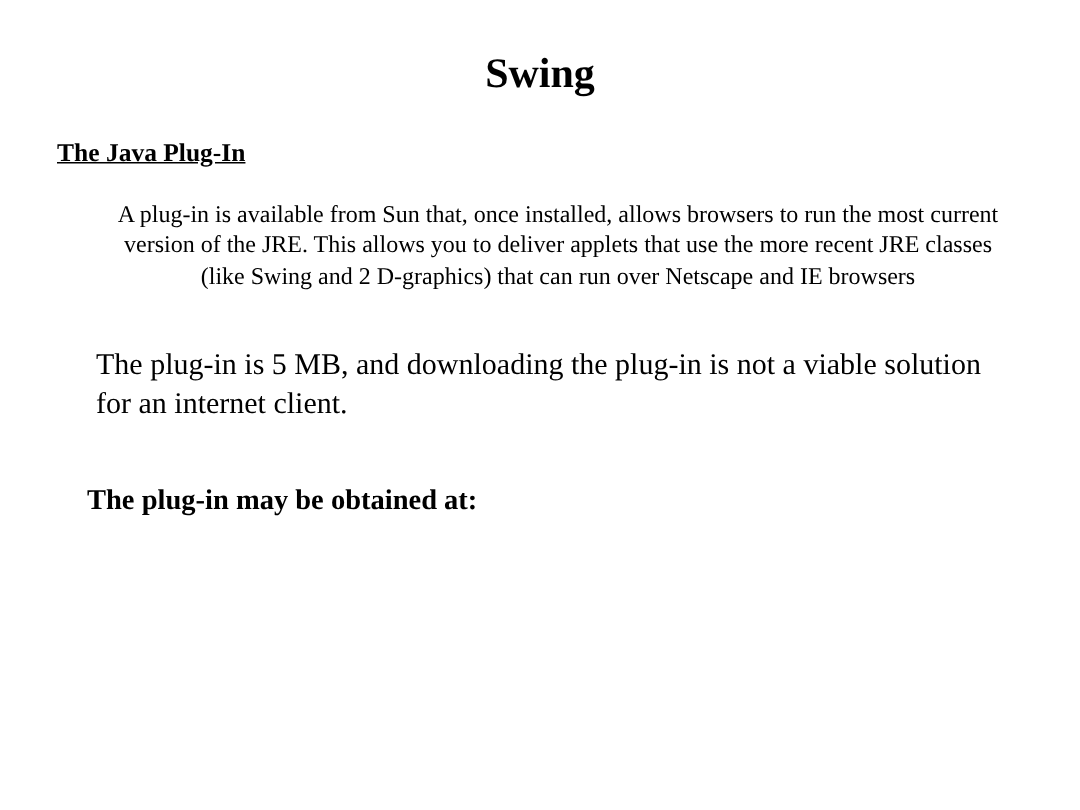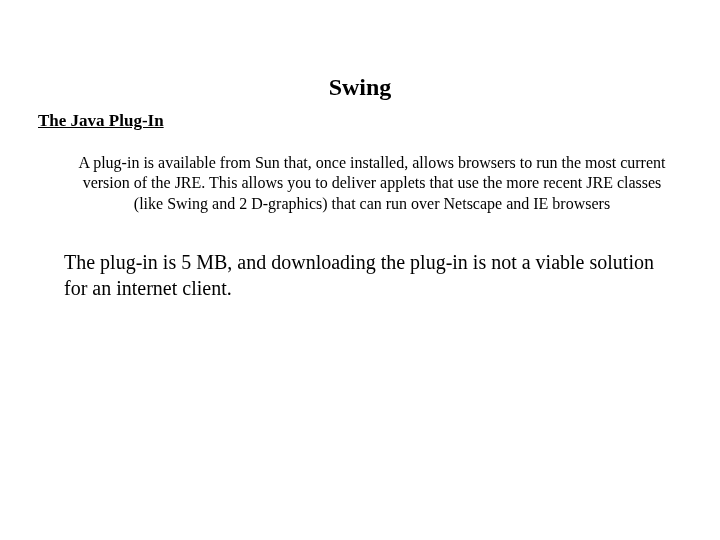--- a/index.html
+++ b/index.html
@@ -15,32 +15,31 @@
       color: #000000;
       padding: 0;
     }
     .slide {
       width: 100%;
       height: 100%;
       position: relative;
     }
     .title {
       text-align: center;
-      font-size: 24px;
+      font-size: 28px;
       font-weight: bold;
       padding-top: 34px;
       padding-bottom: 6px;
-      margin-top: 40px;
     }
     .section-heading {
       font-size: 17px;
       font-weight: bold;
       text-decoration: underline;
       margin-left: 38px;
-      margin-top: 4px;
+      margin-top: 20px;
     }
     .body-paragraph {
       font-size: 16px;
       margin-left: 74px;
       margin-right: 50px;
       margin-top: 22px;
       line-height: 1.28;
       text-align: center;
     }
     .callout {
@@ -70,13 +69,14 @@
     }
   </style>
 </head>
 <body>
 
 <div class="slide">
   <div class="title">Swing</div>
   <div class="section-heading">The Java Plug-In</div>
   <div class="body-paragraph">A plug-in is available from Sun that, once installed, allows browsers to run the most current version of the JRE.  This allows you to deliver applets that use the more recent JRE classes (like Swing and 2 D-graphics) that can run over Netscape and IE browsers</div>
   <div class="body-paragraph-2">The plug-in is 5 MB, and downloading the plug-in is not a viable solution for an internet client.</div>
+  <div class="obtained-at">The plug-in may be obtained at:</div>
 </div>
 
 </body></html>

